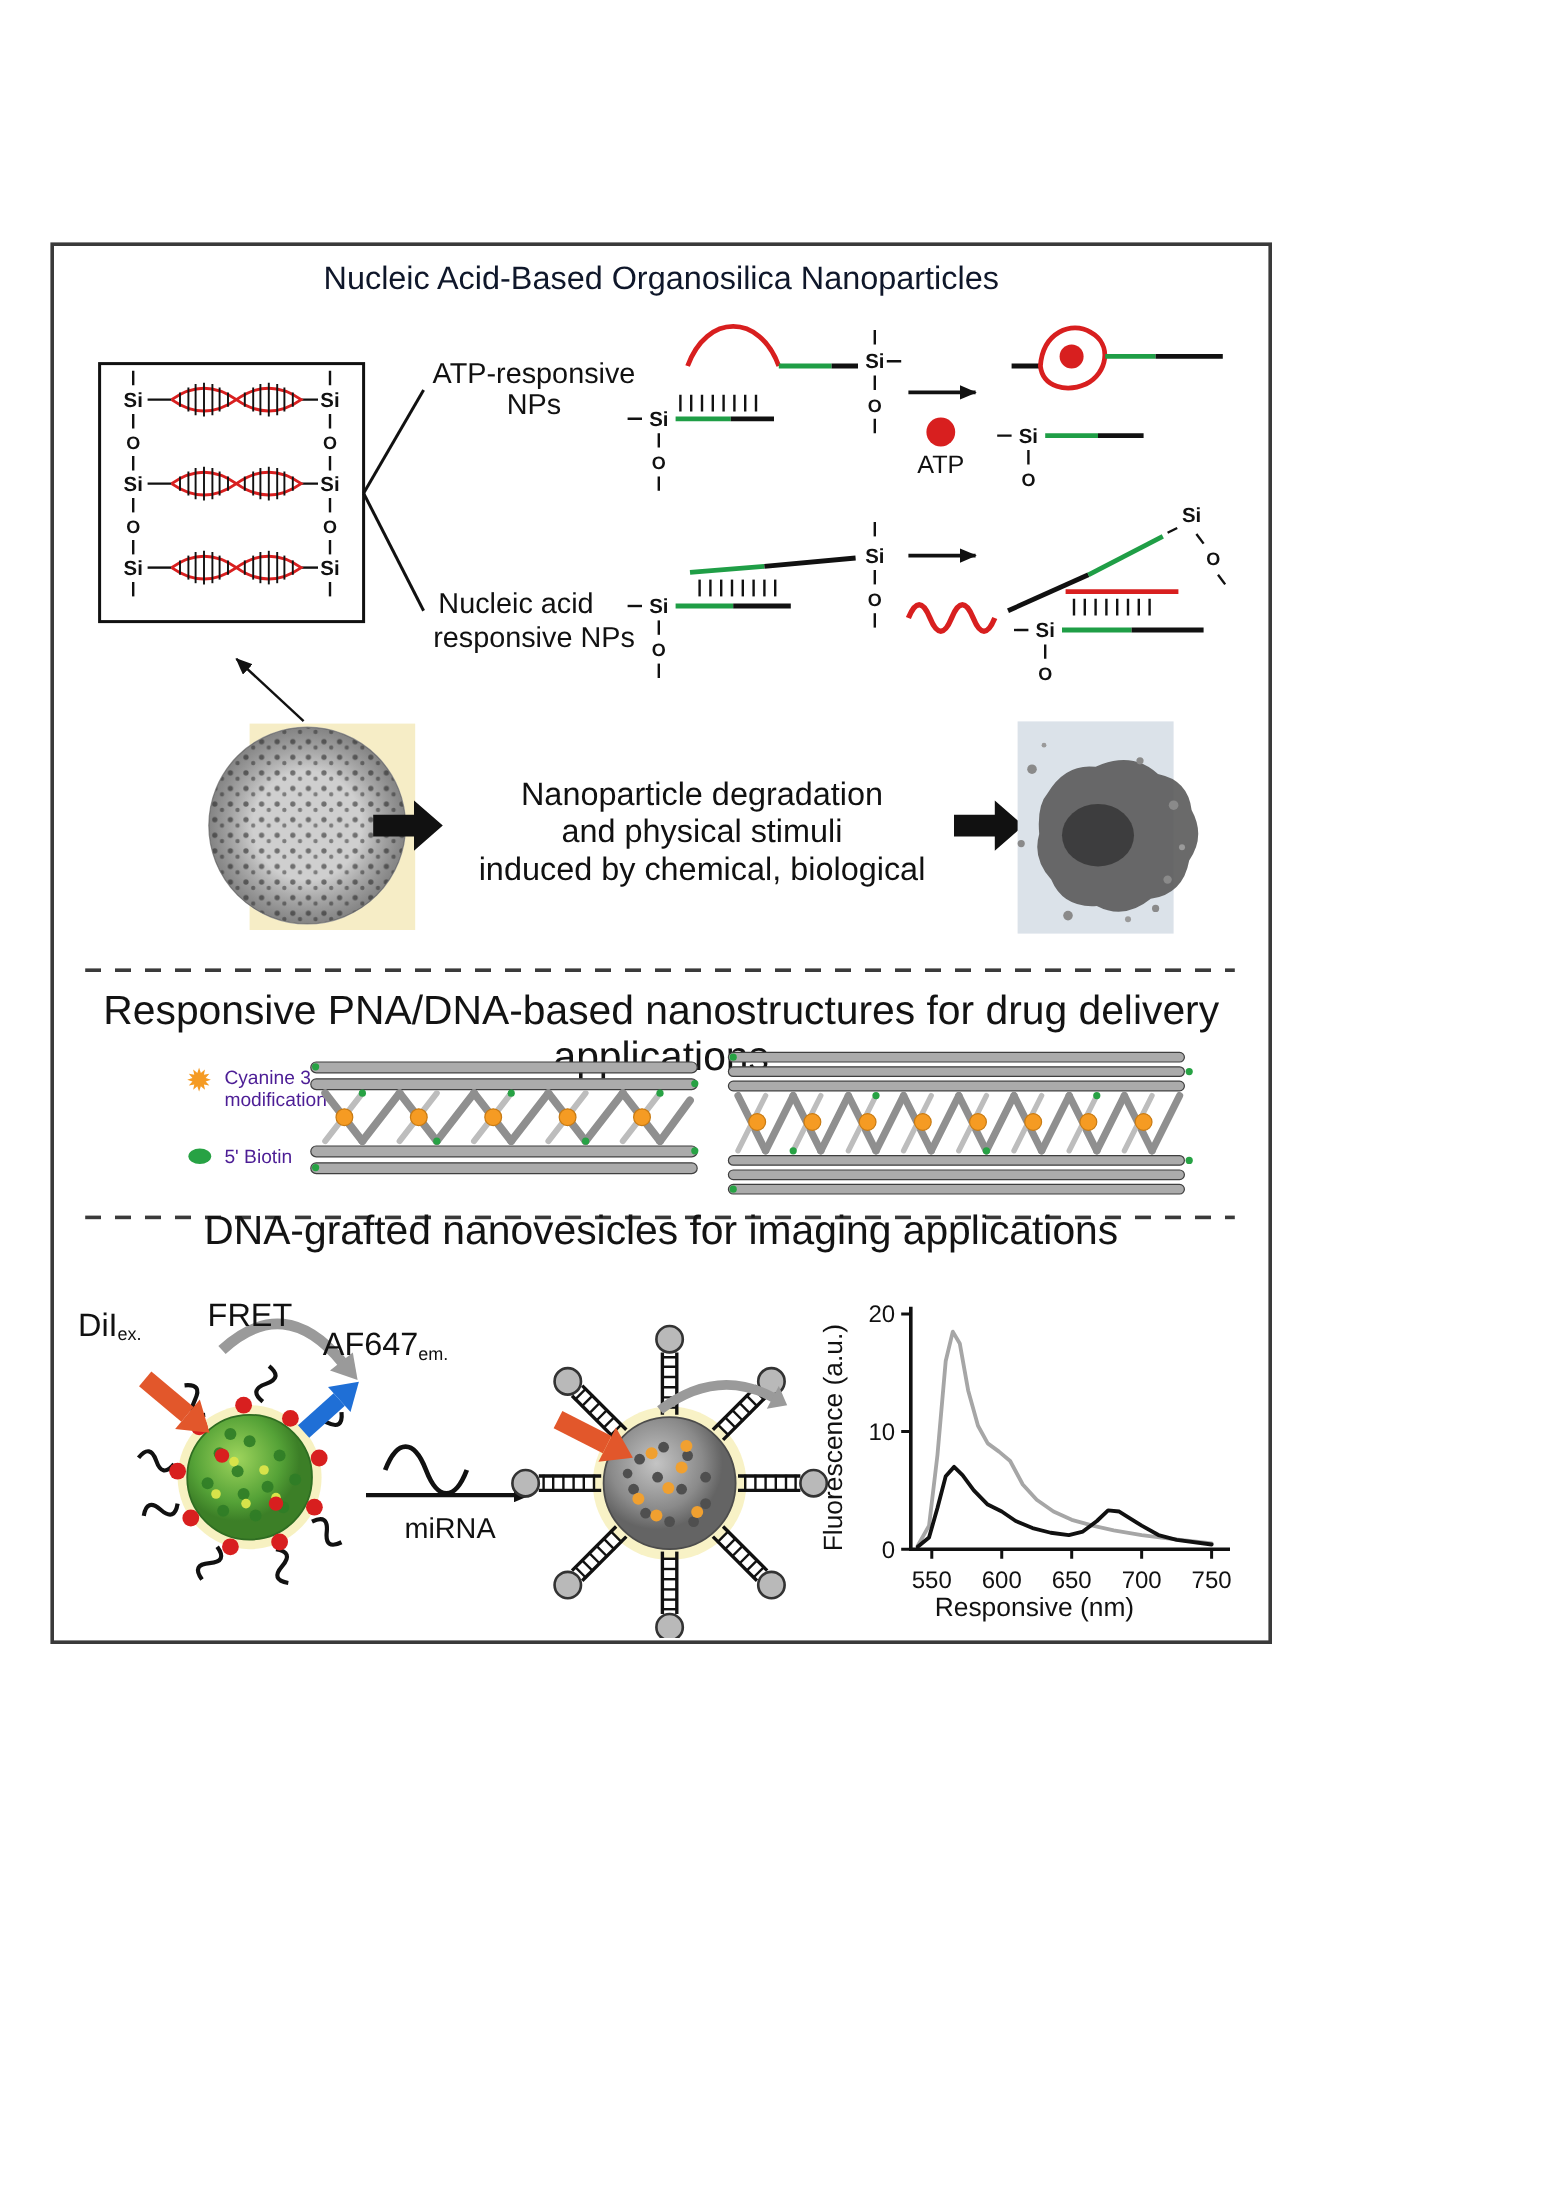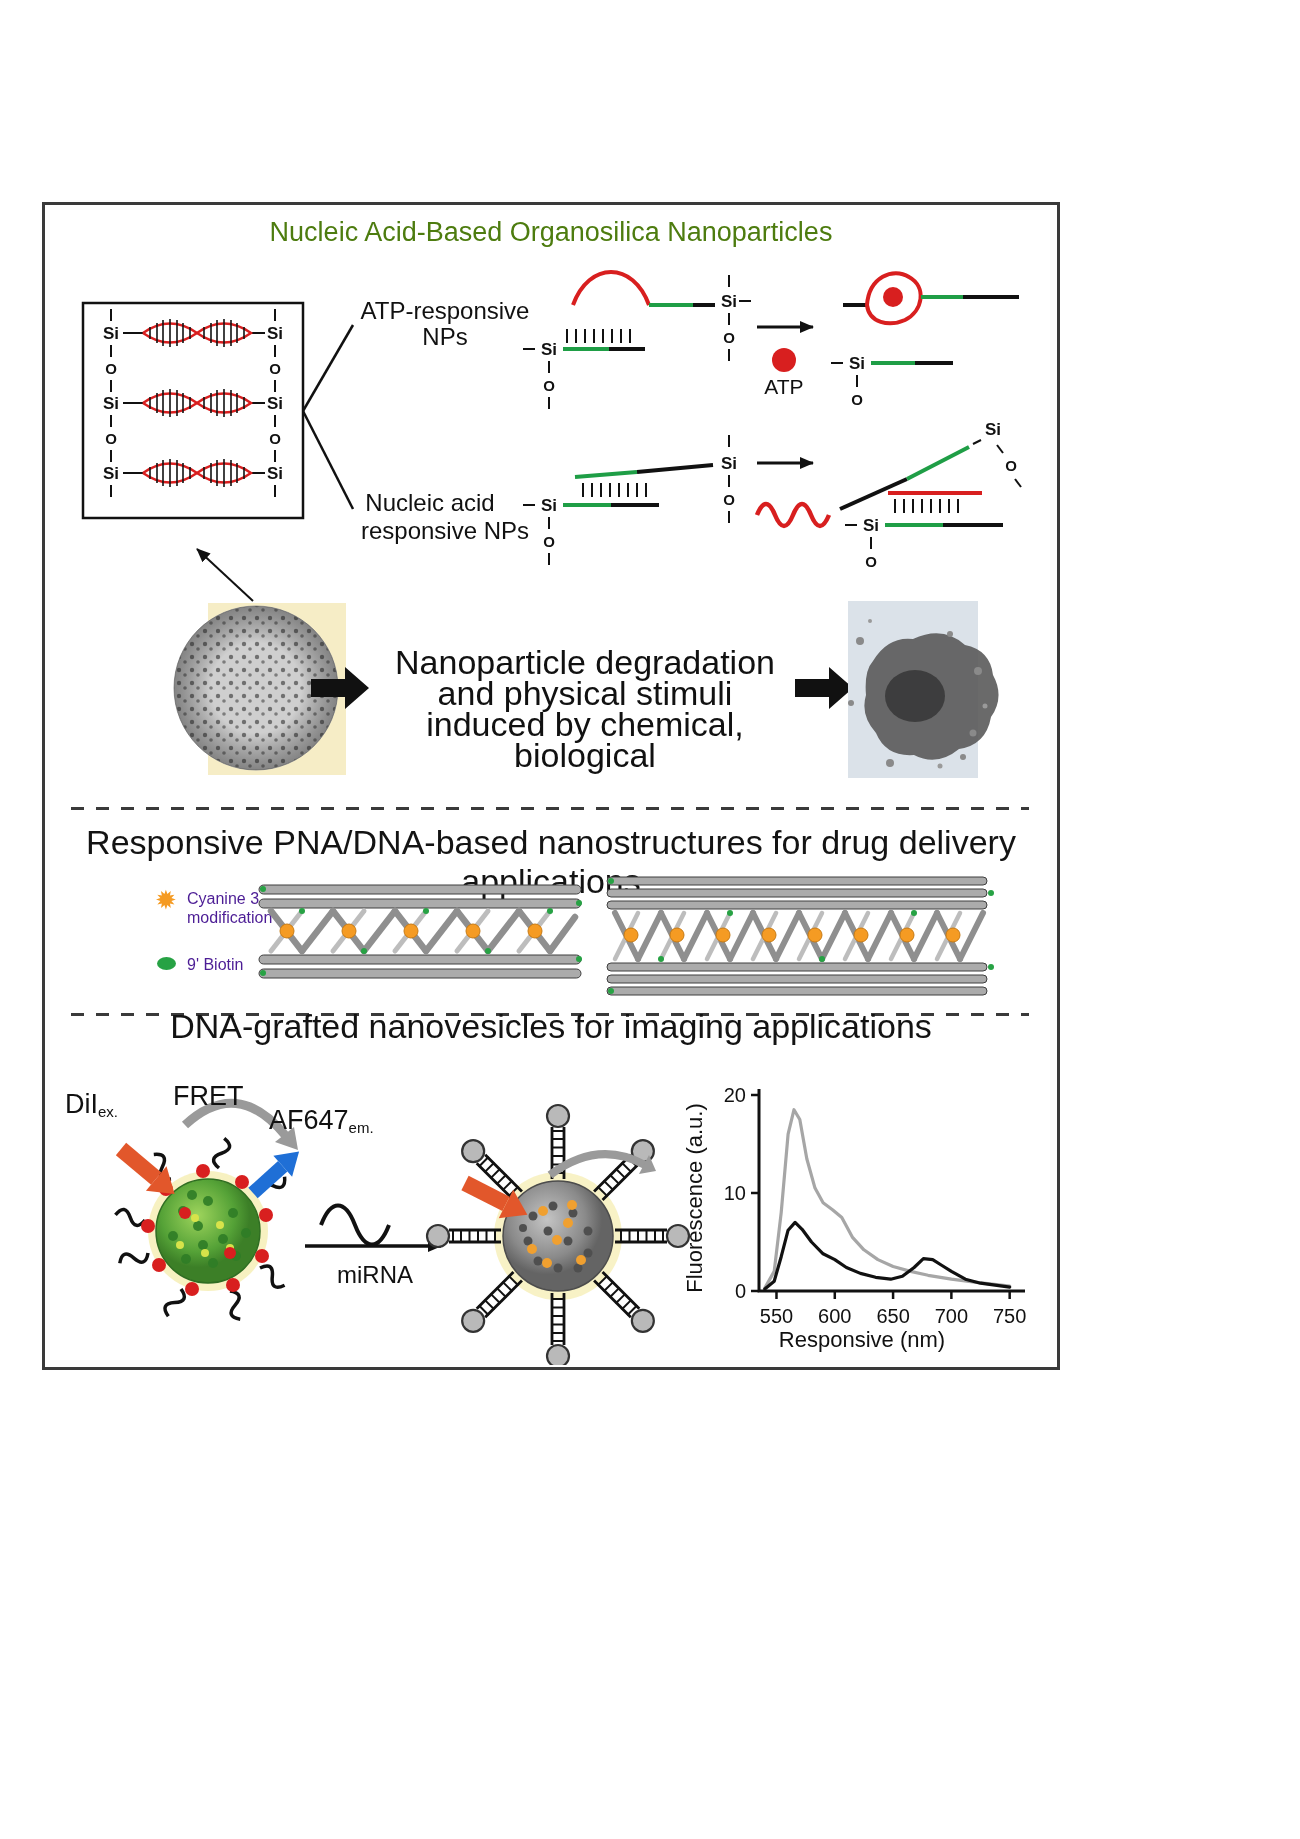--- a/index.html
+++ b/index.html
@@ -1,31 +1,31 @@
 <!DOCTYPE html>
 <html><head>
 <meta charset="utf-8">
 <style>
   html,body{margin:0;padding:0;}
   body{width:1300px;height:1839px;background:#ffffff;position:relative;
        font-family:"Liberation Sans",sans-serif;color:#111;}
   .abs{position:absolute;}
   .figure-box{position:absolute;left:42px;top:202px;width:1012px;height:1162px;
               border:3px solid #3a3a3a;background:#fff;}
-  .title{top:12px;left:0;width:100%;text-align:center;font-size:27px;color:#4d7c0f;}
+  .title{top:12px;left:0;width:100%;text-align:center;font-size:27px;color:#0f172a;}
   .sec-title{left:0;width:100%;text-align:center;font-size:34px;color:#131313;}
   .dashline{left:26px;width:958px;height:3px;
             background:repeating-linear-gradient(90deg,#3a3a3a 0 13px,transparent 13px 25px);}
   svg text{font-family:"Liberation Sans",sans-serif;}
   .si{font-size:17px;font-weight:bold;fill:#111;text-anchor:middle;}
   .o{font-size:15px;font-weight:bold;fill:#111;text-anchor:middle;}
   .slbl{font-size:24px;fill:#111;text-anchor:middle;}
   .atp-t{font-size:21px;fill:#111;text-anchor:middle;}
   .tick{font-size:20px;fill:#111;}
-  .deg-text{text-align:center;font-size:34px;line-height:31px;color:#111;}
+  .deg-text{text-align:center;font-size:27px;line-height:31px;color:#111;}
   .legend-txt{font-size:16px;line-height:19px;color:#4c1d95;}
   .star{font-size:26px;line-height:26px;color:#f59b23;}
   .bio-oval{width:19px;height:13px;border-radius:50%;background:#27a244;}
   .lab27{font-size:27px;color:#111;white-space:nowrap;}
   .subsc{font-size:15px;vertical-align:-4px;}
   .mirna{font-size:24px;text-align:center;}
   .axis-label{font-size:22px;color:#111;text-align:center;}
   .ylab{transform:rotate(-90deg);}
 </style>
 </head>
@@ -236,21 +236,21 @@
   <div class="abs dashline" style="top:602px"></div>
 
   <div class="abs sec-title" style="top:618px">Responsive PNA/DNA-based nanostructures for drug delivery applications</div>
 
   <span class="abs star" style="left:110px;top:682px">✹</span>
   <div class="abs legend-txt" style="left:142px;top:684px">
     <span style="display:block">Cyanine 3</span>
     <span style="display:block">modification</span>
   </div>
   <div class="abs bio-oval" style="left:112px;top:752px"></div>
-  <div class="abs legend-txt" style="left:142px;top:750px">9' Biotin</div>
+  <div class="abs legend-txt" style="left:142px;top:750px">5' Biotin</div>
 
   <svg class="abs" style="left:208px;top:672px" width="340" height="120" viewBox="0 0 340 120">
     <rect x="6" y="8" width="322" height="9" rx="4.5" fill="#ababab" stroke="#3f3f3f" stroke-width="1"></rect>
     <rect x="6" y="22" width="322" height="9" rx="4.5" fill="#ababab" stroke="#3f3f3f" stroke-width="1"></rect>
     <rect x="6" y="78" width="322" height="9" rx="4.5" fill="#ababab" stroke="#3f3f3f" stroke-width="1"></rect>
     <rect x="6" y="92" width="322" height="9" rx="4.5" fill="#ababab" stroke="#3f3f3f" stroke-width="1"></rect>
     <g stroke="#8f8f8f" stroke-width="6.5" stroke-linecap="round">
       <line x1="18" y1="34" x2="49" y2="74"></line>
         <line x1="49" y1="74" x2="80" y2="34"></line>
       <line x1="80" y1="34" x2="111" y2="74"></line>

